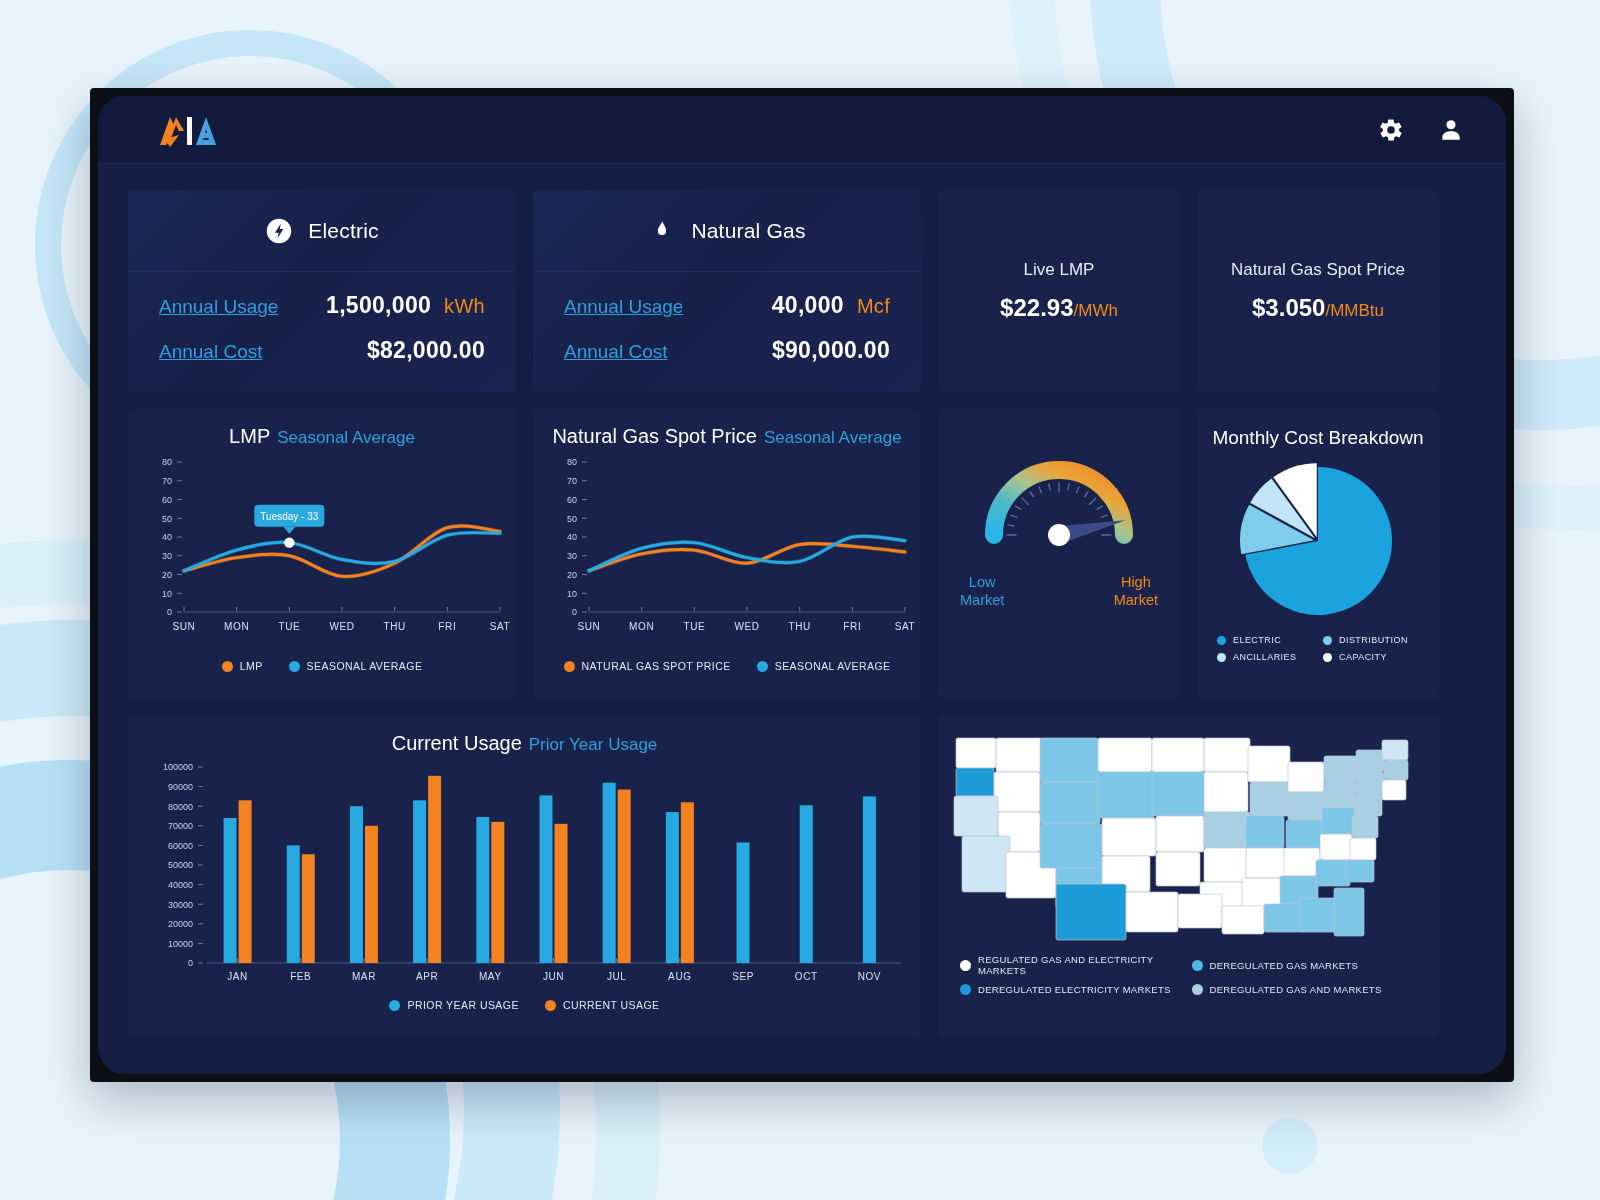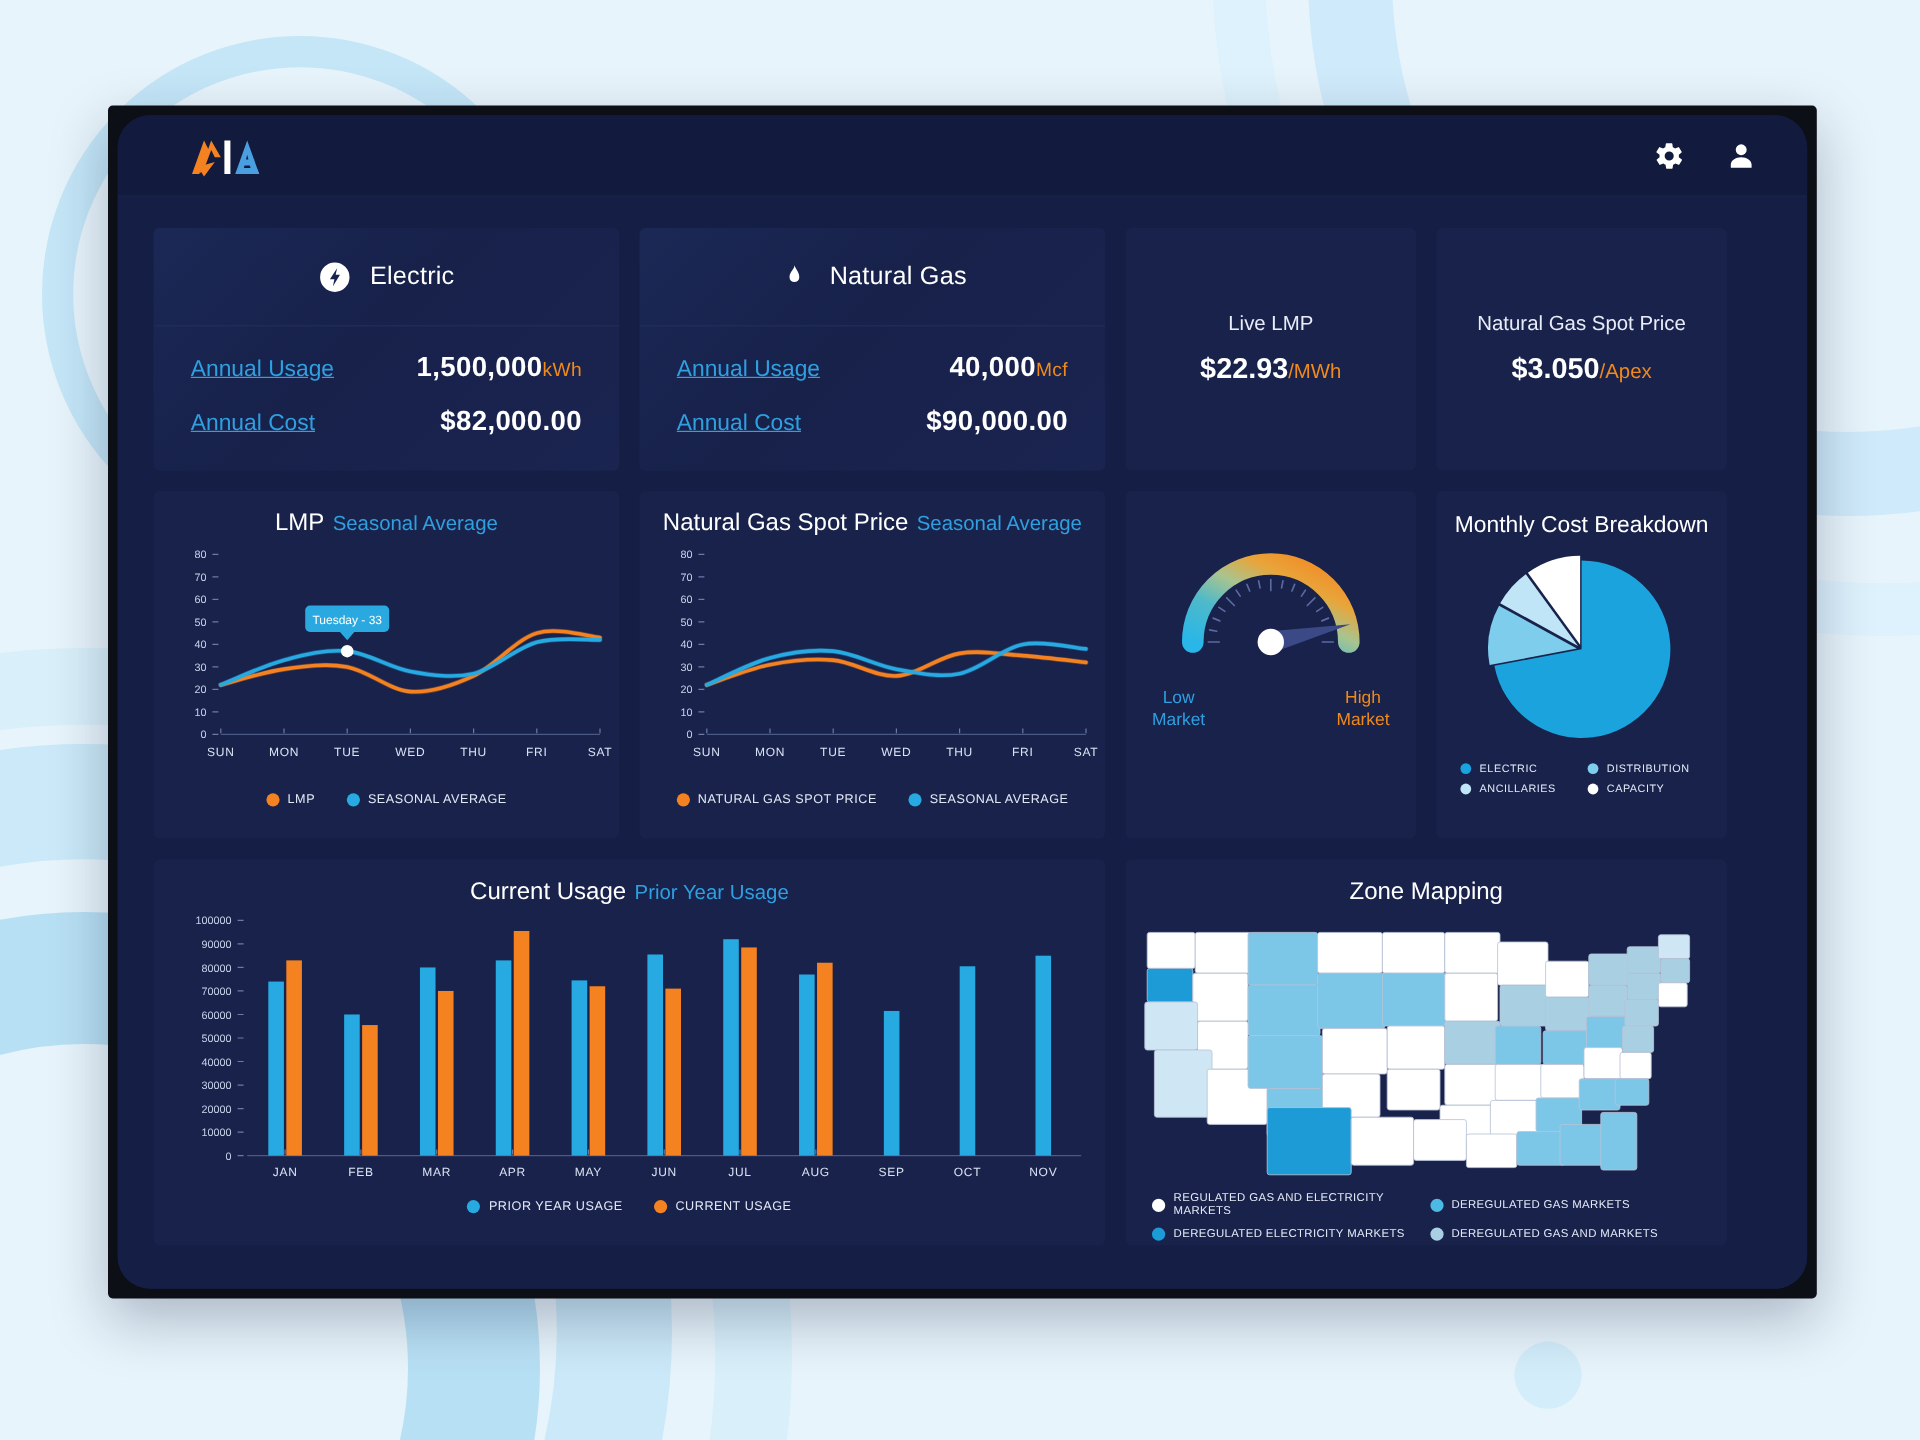--- a/index.html
+++ b/index.html
@@ -95,21 +95,21 @@
   .util-icon { width: 28px; height: 28px; color: #fff; }
   .util-icon svg { width: 100%; height: 100%; display: block; }
   .util-title { color: #fff; font-size: 21px; letter-spacing:.2px; }
   .util-rows { padding: 20px 31px 0 31px; }
   .util-row {
     display: flex; align-items: baseline; justify-content: space-between;
     margin-bottom: 18px;
   }
   .util-label { color: #2f9fe0; font-size: 19px; text-decoration: underline; }
   .util-value { color: #fff; font-size: 23px; font-weight: bold; letter-spacing:.3px; }
-  .util-unit { color: #f08a1a; font-size: 16px; font-weight: normal; margin-left: 0; text-align: right; }
+  .util-unit { color: #f08a1a; font-size: 20px; font-weight: normal; margin-left: 13px; text-align: right; }
 
   
   .kpi {
     display: flex; flex-direction: column;
     align-items: center; justify-content: center; gap: 14px;
   }
   .kpi-title { color: #e8ecf8; font-size: 17px; }
   .kpi-value { color: #fff; font-size: 24px; font-weight: bold; }
   .kpi-unit { color: #f08a1a; font-size: 17px; font-weight: normal; }
 
@@ -255,21 +255,21 @@
     <div class="panel kpi">
       <div class="kpi-title">Live LMP</div>
       <div class="kpi-value">
         <span>$22.93</span><span class="kpi-unit">/MWh</span>
       </div>
     </div>
 
     <div class="panel kpi">
       <div class="kpi-title">Natural Gas Spot Price</div>
       <div class="kpi-value">
-        <span>$3.050</span><span class="kpi-unit">/Apex</span>
+        <span>$3.050</span><span class="kpi-unit">/MMBtu</span>
       </div>
     </div>
 
     <div class="panel">
       <div class="chart-head">
         <span>LMP</span><span class="sub">Seasonal Average</span>
       </div>
       <svg class="plot" id="lmp-plot" viewBox="0 0 388 210" height="210">
             <text x="44" y="167.4" text-anchor="end" class="ytick">0</text>
             <line x1="49" x2="54" y1="164" y2="164" stroke="#6d7ba3" stroke-width="1"></line>
@@ -528,21 +528,20 @@
           <span class="legend-text">PRIOR YEAR USAGE</span>
         </div>
         <div class="legend-item">
           <span class="legend-dot" style="background:#f58220"></span>
           <span class="legend-text">CURRENT USAGE</span>
         </div>
       </div>
     </div>
 
     <div class="panel map-panel">
-      <div class="chart-head">Zone Mapping</div>
       <svg class="plot" id="map-plot" viewBox="0 0 501 234" height="234">
             <rect x="18" y="22" width="40" height="30" fill="#ffffff" stroke="#b9c4d8" stroke-width="0.7" rx="2"></rect>
             <rect x="58" y="22" width="46" height="34" fill="#ffffff" stroke="#b9c4d8" stroke-width="0.7" rx="2"></rect>
             <rect x="18" y="52" width="38" height="28" fill="#1c9bd6" stroke="#b9c4d8" stroke-width="0.7" rx="2"></rect>
             <rect x="56" y="56" width="46" height="40" fill="#ffffff" stroke="#b9c4d8" stroke-width="0.7" rx="2"></rect>
             <rect x="102" y="22" width="58" height="44" fill="#7cc6e8" stroke="#b9c4d8" stroke-width="0.7" rx="2"></rect>
             <rect x="102" y="66" width="60" height="42" fill="#7cc6e8" stroke="#b9c4d8" stroke-width="0.7" rx="2"></rect>
             <rect x="160" y="22" width="54" height="34" fill="#ffffff" stroke="#b9c4d8" stroke-width="0.7" rx="2"></rect>
             <rect x="214" y="22" width="52" height="34" fill="#ffffff" stroke="#b9c4d8" stroke-width="0.7" rx="2"></rect>
             <rect x="160" y="56" width="56" height="46" fill="#7cc6e8" stroke="#b9c4d8" stroke-width="0.7" rx="2"></rect>

